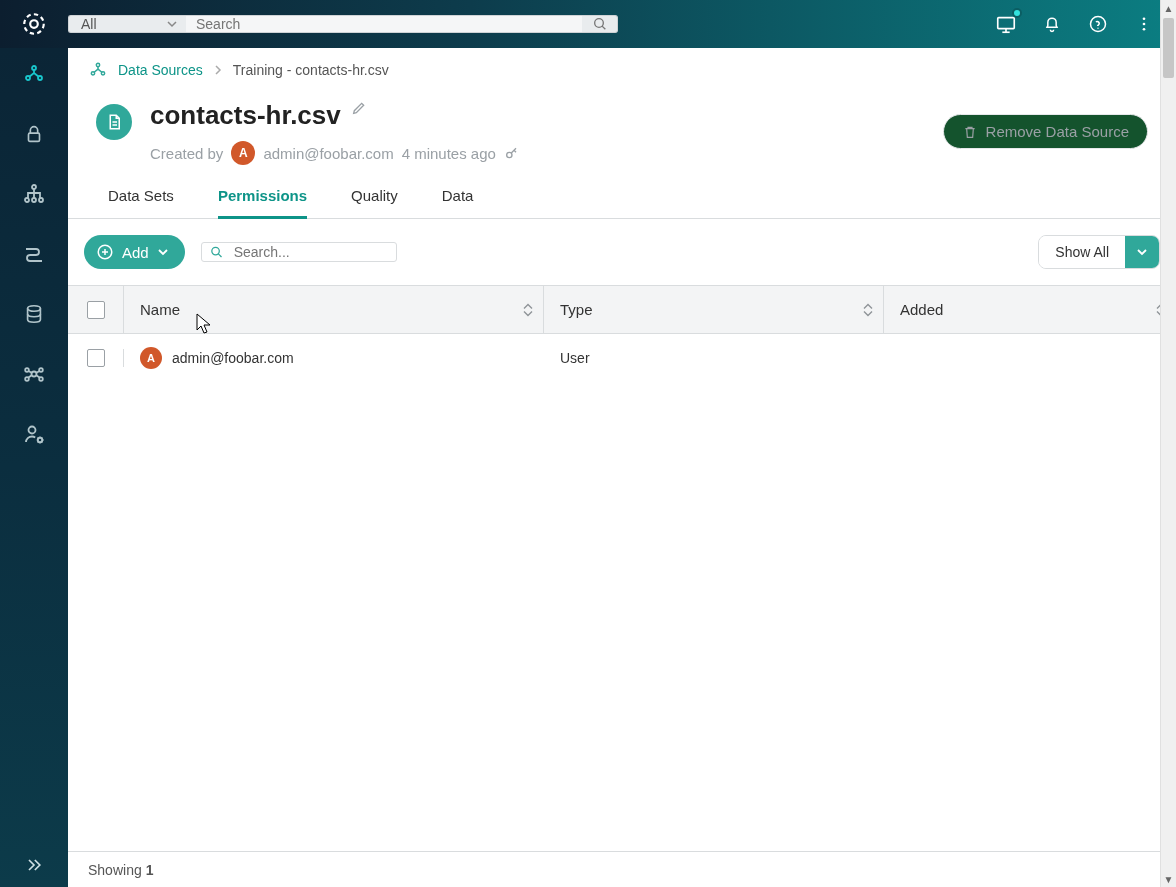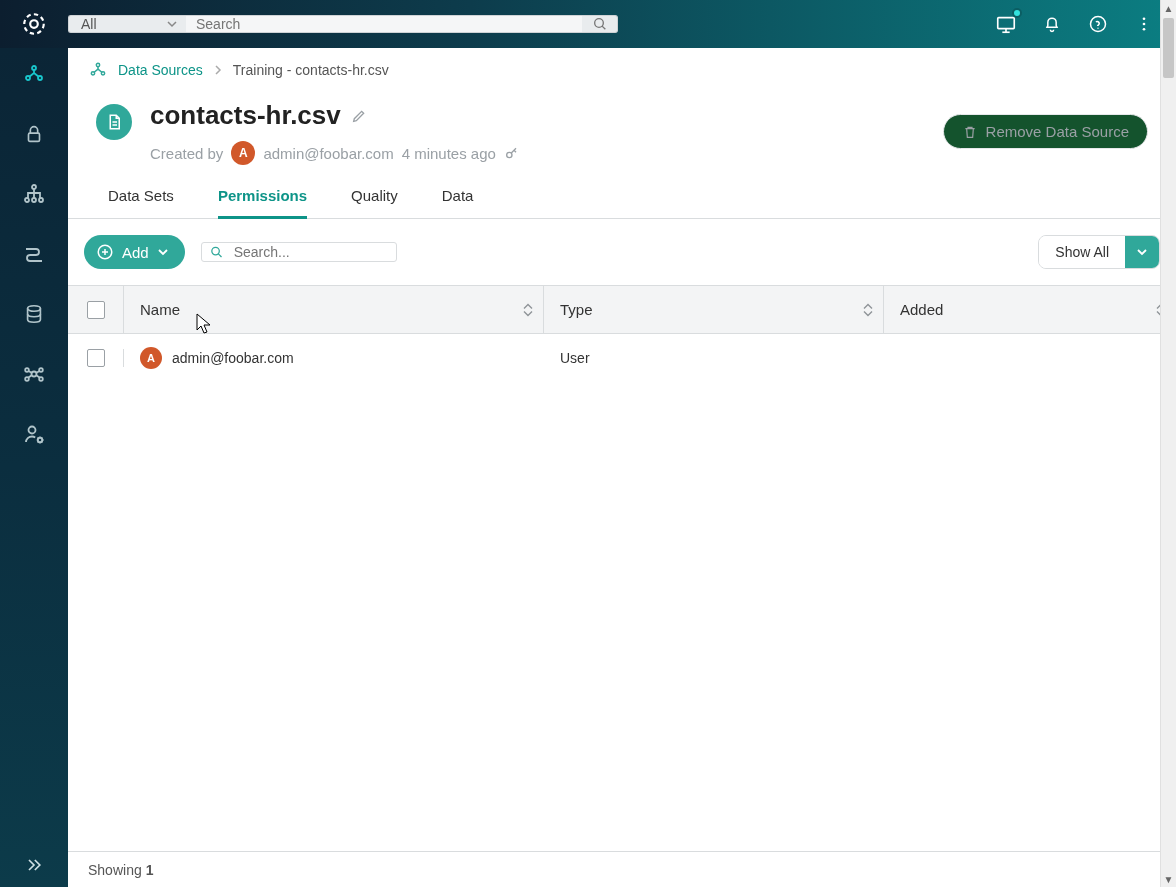--- a/index.html
+++ b/index.html
@@ -49,21 +49,21 @@
   .main{flex:1;display:flex;flex-direction:column;min-width:0;position:relative}
   .crumbs{height:44px;display:flex;align-items:center;gap:10px;padding:0 20px;border-bottom:none;color:#555;font-size:14px}
   .crumbs .cicon{color:var(--teal-accent)}
   .crumbs a{color:var(--teal);text-decoration:none}
   .crumbs .sep{color:#9aa}
   .crumbs .current{color:#555}
 
   .title-row{display:flex;align-items:flex-start;padding:6px 28px 4px 28px}
   .file-badge{width:36px;height:36px;border-radius:50%;background:var(--teal-accent);display:flex;align-items:center;justify-content:center;color:#fff;flex:0 0 auto;margin-top:6px}
   .title-block{margin-left:18px}
-  h1.page-title{font-size:26px;font-weight:700;margin:2px 0 0 0;display:flex;align-items:center;gap:10px;color:#222}
+  h1.page-title{font-size:26px;font-weight:700;margin:2px 0 0 0;display:flex;gap:10px;color:#222}
   .pencil{color:#9aa0a5;cursor:pointer}
   .meta{margin-top:10px;color:#9aa0a5;display:flex;align-items:center;gap:8px;font-size:15px}
   .avatar-sm{width:24px;height:24px;border-radius:50%;background:#d1582a;color:#fff;display:inline-flex;align-items:center;justify-content:center;font-size:12px;font-weight:600}
   .title-spacer{flex:1}
   .remove-btn{align-self:center;background:#14532d;border:1px solid #e6e8ea;color:#9aa0a5;border-radius:18px;padding:8px 18px;display:flex;align-items:center;gap:8px;font-size:15px;cursor:default}
 
   
   .tabs{display:flex;gap:44px;padding:18px 40px 0 40px;border-bottom:1px solid var(--border)}
   .tab{padding:0 0 12px 0;color:#333;cursor:pointer;font-size:15px}
   .tab.active{color:var(--teal);border-bottom:3px solid var(--teal);font-weight:600;margin-bottom:-1px}

